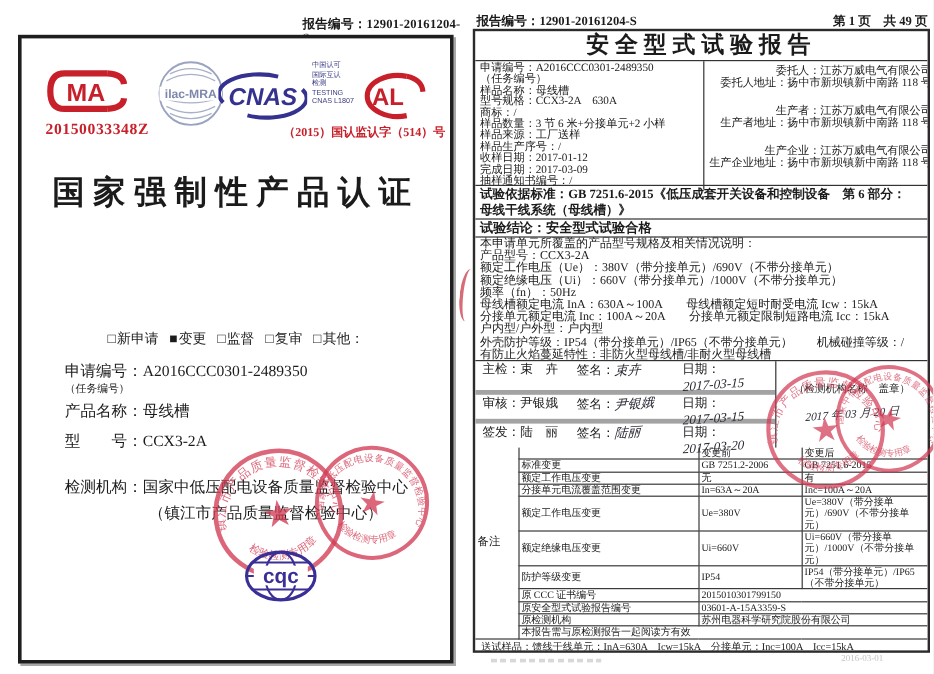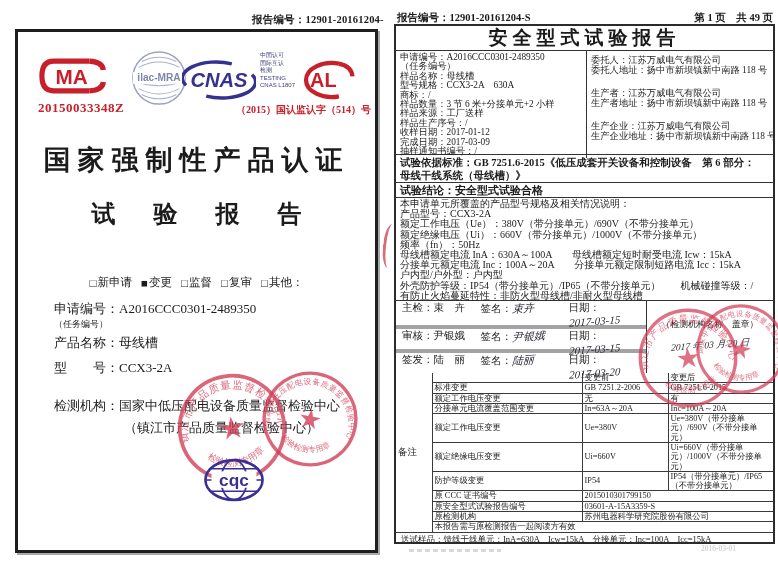--- a/index.html
+++ b/index.html
@@ -29,21 +29,21 @@
   .rp { position:absolute; left:389px; top:0; width:389px; height:562px; overflow:hidden; }
   .rp-repno { position:absolute; left:8px; top:11px; font-size:10.5px; font-weight:bold; }
   .rp-pageinfo { position:absolute; right:5px; top:11px; font-size:10.5px; font-weight:bold; }
   .rbox { position:absolute; left:5px; top:24px; width:381px; height:520px;
     border:2px solid #2b2b2b; background:#fff; display:flex; flex-direction:column; overflow:hidden; }
   .r-title { height:25px; flex:none; text-align:center; font-size:19px; font-weight:bold; letter-spacing:5px; border-bottom:1px solid #333; line-height:24px; }
   .r-info { height:104px; flex:none; display:grid; grid-template-columns:190px 1fr; border-bottom:1px solid #333; }
   .r-info-l { padding:2px 4px; }
   .r-info-l div { font-size:9.3px; line-height:9.4px; white-space:nowrap; }
   .r-info-r { border-left:1px solid #333; padding:2px 4px; }
-  .r-info-r .grp { margin-top:2px; }
+  .r-info-r .grp { margin-top:2px;text-align:right; }
   .r-info-r .grp + .grp { margin-top:13px; }
   .r-info-r div { font-size:9.3px; line-height:10px; white-space:nowrap; }
   .r-std { height:28px; flex:none; border-bottom:1px solid #333; padding:1px 4px; font-size:10.5px; font-weight:600; line-height:13px; white-space:nowrap; }
   .r-conc { height:15px; flex:none; border-bottom:1px solid #333; padding:0 4px; font-size:11px; font-weight:600; line-height:14px; }
   .r-cov { height:103px; flex:none; border-bottom:1px solid #333; padding:1px 4px; }
   .r-cov div { font-size:10px; line-height:10.2px; white-space:nowrap; }
   .r-sig { height:72px; flex:none; display:grid; grid-template-columns:250px 1fr; }
   .r-sig-l .srow { height:24px; display:flex; padding-left:6px; font-size:10.5px; }
   .r-sig-l .srow + .srow { border-top:4px solid #a3a3a3; }
   .r-sig-l .role { width:84px; }
@@ -108,21 +108,20 @@
       </div>
 
       <svg class="abs" style="left:274px;top:25px" width="64" height="46" viewBox="0 0 90 62">
         <path d="M 66 8 A 36 24 0 1 0 66 54" fill="none" stroke="#c8202a" stroke-width="6"></path>
         <path d="M 66 8 Q 84 12 85 26" fill="none" stroke="#c8202a" stroke-width="6"></path>
         <text x="44" y="41" text-anchor="middle" font-size="28" font-weight="bold" fill="#c8202a">AL</text>
       </svg>
       <div class="abs al-code">（2015）国认监认字（514）号</div>
 
       <div class="abs lp-title1">国家强制性产品认证</div>
-      <div class="abs lp-title2">试 验 报 告</div>
 
       <div class="abs checkrow">
         <span class="cb">
             <span>□</span>
             <span>新申请</span>
           </span>
         <span class="cb">
             <span>■</span>
             <span>变更</span>
           </span>

